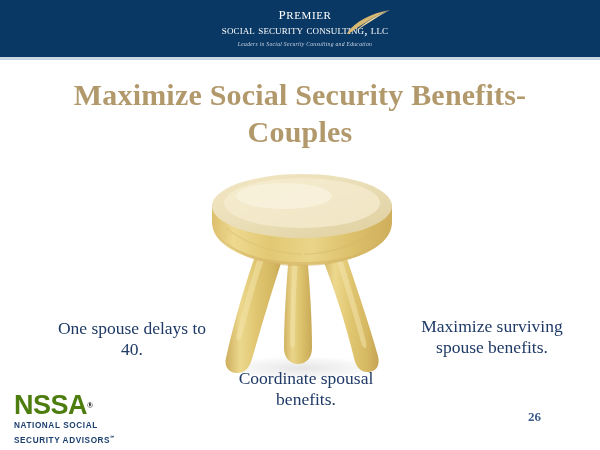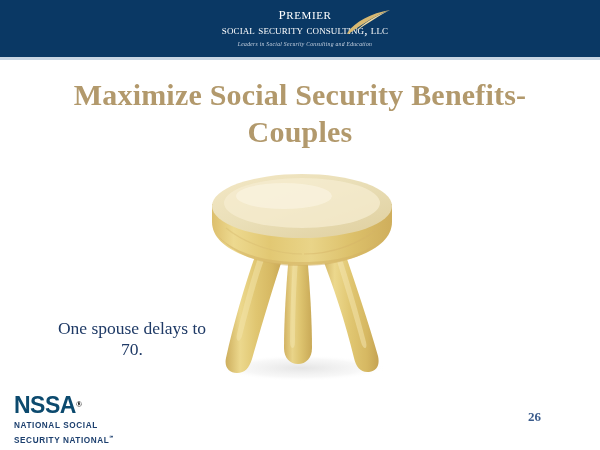--- a/index.html
+++ b/index.html
@@ -124,24 +124,24 @@
   
   .nssa {
     position: absolute;
     left: 14px;
     top: 392px;
     width: 110px;
   }
   .nssa-main {
     font-family: "Liberation Sans", sans-serif;
     font-weight: bold;
-    font-size: 23px;
+    font-size: 27px;
     line-height: 27px;
     letter-spacing: -0.5px;
-    color: #0c4a6e;
+    color: #4d7c0f;
     position: relative;
     display: inline-block;
   }
   .nssa-reg {
     font-size: 8px;
     vertical-align: super;
     font-weight: bold;
     letter-spacing: 0;
   }
   .nssa-sub {
@@ -249,27 +249,29 @@
       <ellipse cx="106" cy="44" rx="90" ry="32" fill="url(#seatTop)"></ellipse>
       <ellipse cx="106" cy="41" rx="78" ry="25" fill="#f6ecd0" opacity="0.75"></ellipse>
 
       <ellipse cx="88" cy="34" rx="48" ry="13" fill="#fbf5e2" opacity="0.65"></ellipse>
 
       <path d="M30 66 C52 84 84 92 106 92" fill="none" stroke="#d9bd72" stroke-width="1.2" opacity="0.5"></path>
       <path d="M184 64 C164 83 134 92 108 92" fill="none" stroke="#d4b468" stroke-width="1.2" opacity="0.45"></path>
     </svg>
   </div>
 
-  <div class="caption caption-left">One spouse delays to 70.</div>
+  <div class="caption caption-left">One spouse delays to 40.</div>
+  <div class="caption caption-mid">Coordinate spousal benefits.</div>
+  <div class="caption caption-right">Maximize surviving spouse benefits.</div>
 
   <div class="nssa">
     <div>
       <span class="nssa-main">NSSA</span><span class="nssa-reg">®</span>
     </div>
     <div class="nssa-sub">NATIONAL SOCIAL</div>
     <div class="nssa-sub">
-      <span>SECURITY NATIONAL</span><span class="nssa-sm">℠</span>
+      <span>SECURITY ADVISORS</span><span class="nssa-sm">℠</span>
     </div>
   </div>
 
   <div class="page-number">26</div>
 
 </div>
 
 </body></html>

